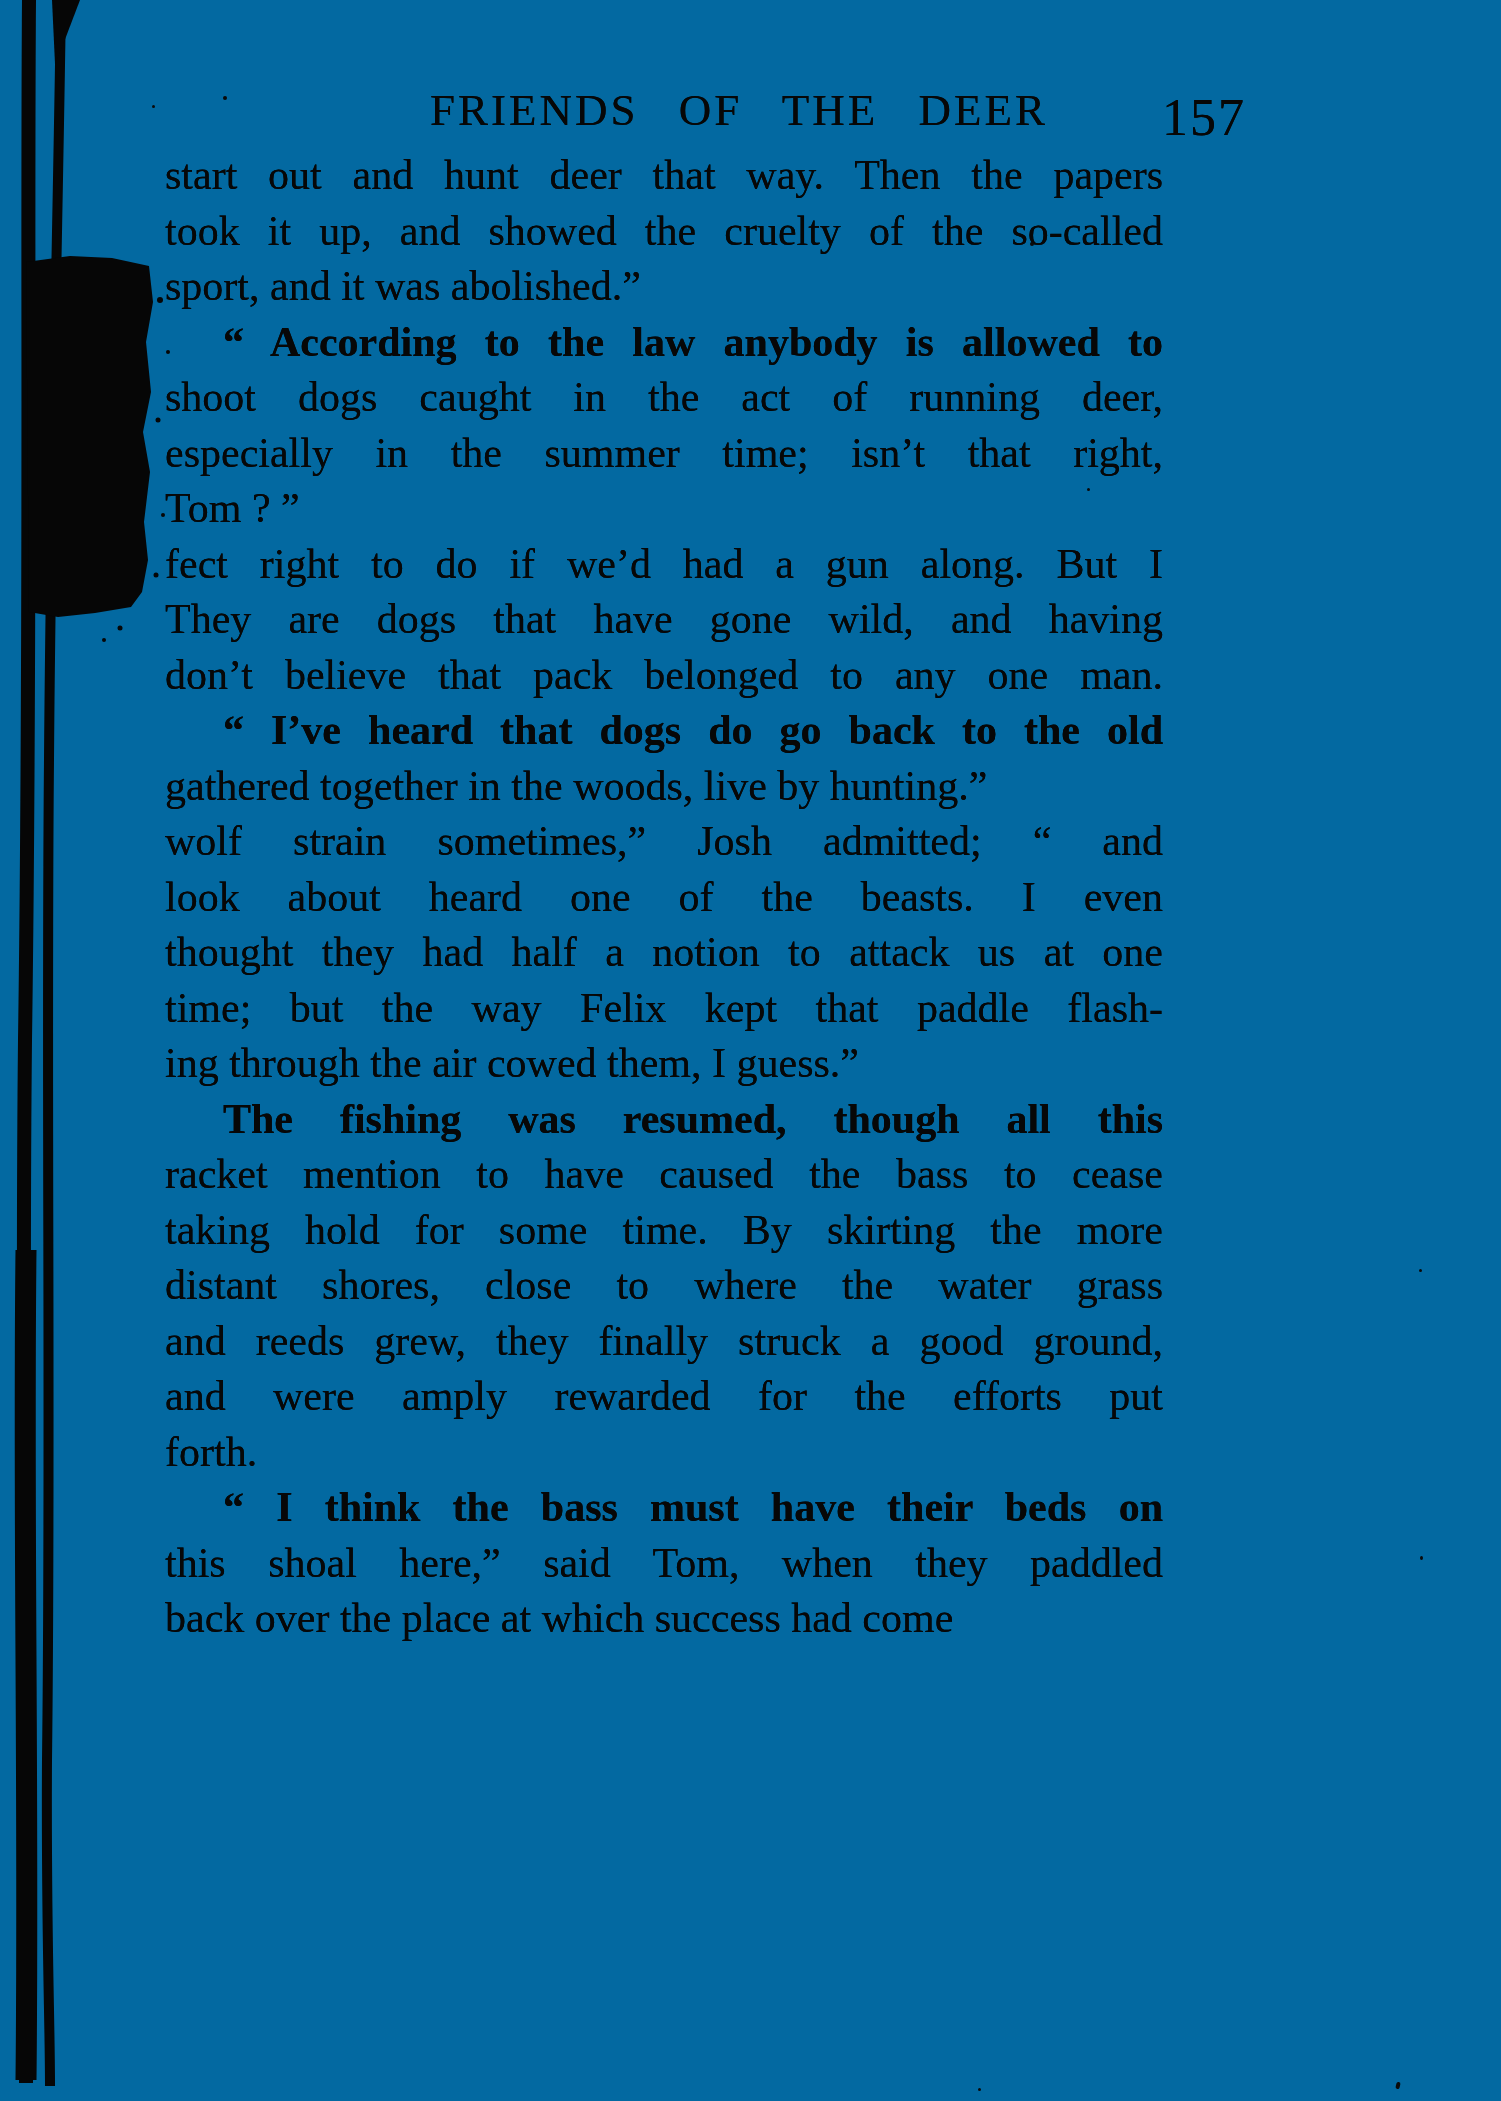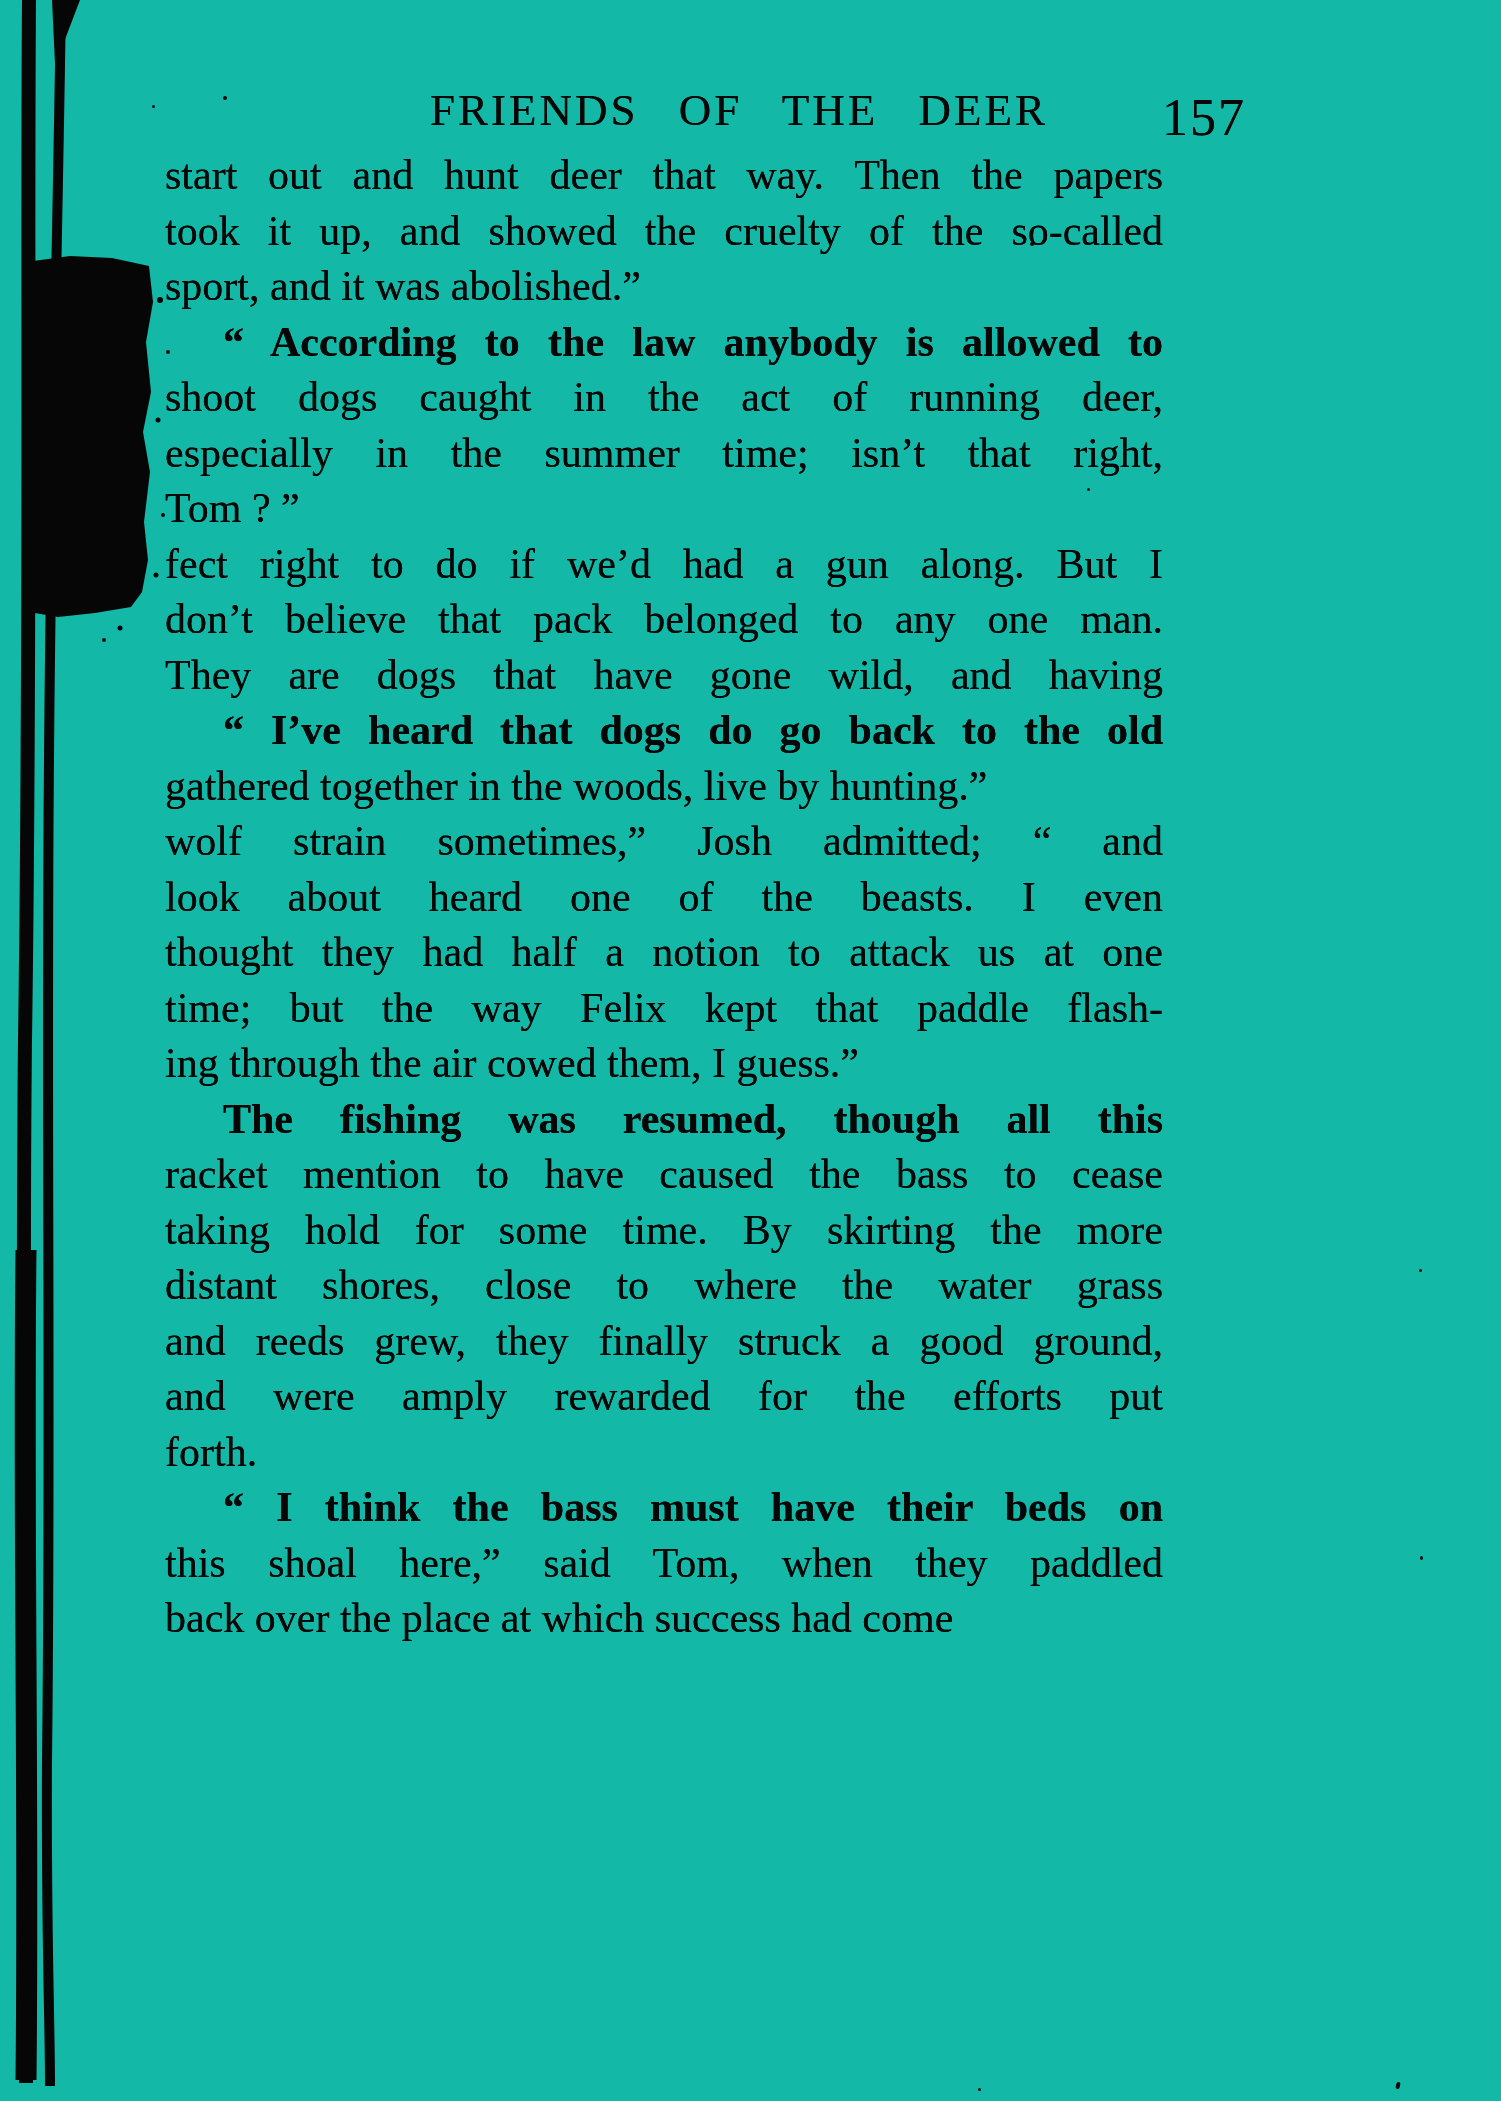--- a/index.html
+++ b/index.html
@@ -1,20 +1,20 @@
 <!DOCTYPE html>
 <html><head>
 <meta charset="utf-8">
 <style>
   html, body { margin: 0; padding: 0; background: #ffffff; }
   .page {
     position: relative;
     width: 1501px;
     height: 2101px;
-    background: #14b8a6;
+    background: #0369a1;
     overflow: hidden;
     font-family: "Liberation Serif", "DejaVu Serif", serif;
     color: #070707;
   }
 
   
   .running-head {
     position: absolute;
     top: 84px;
     left: 430px;
@@ -98,22 +98,22 @@
 
   <div class="text-block">
       <div class="line">start out and hunt deer that way.  Then the papers</div>
       <div class="line">took it up, and showed the cruelty of the so-called</div>
       <div class="line last">sport, and it was abolished.”</div>
       <div class="line indent">“ According to the law anybody is allowed to</div>
       <div class="line">shoot dogs caught in the act of running deer,</div>
       <div class="line">especially in the summer time; isn’t that right,</div>
       <div class="line last">Tom ? ”</div>
       <div class="line">fect right to do if we’d had a gun along.  But I</div>
+      <div class="line">They are dogs that have gone wild, and having</div>
       <div class="line">don’t believe that pack belonged to any one man.</div>
-      <div class="line">They are dogs that have gone wild, and having</div>
       <div class="line indent">“ I’ve heard that dogs do go back to the old</div>
       <div class="line last">gathered together in the woods, live by hunting.”</div>
       <div class="line">wolf strain sometimes,” Josh admitted; “ and</div>
       <div class="line">look about heard one of the beasts.  I even</div>
       <div class="line">thought they had half a notion to attack us at one</div>
       <div class="line">time; but the way Felix kept that paddle flash-</div>
       <div class="line last">ing through the air cowed them, I guess.”</div>
       <div class="line indent">The fishing  was resumed, though all this</div>
       <div class="line">racket mention to have caused the bass to cease</div>
       <div class="line">taking hold for some time.  By skirting the more</div>

